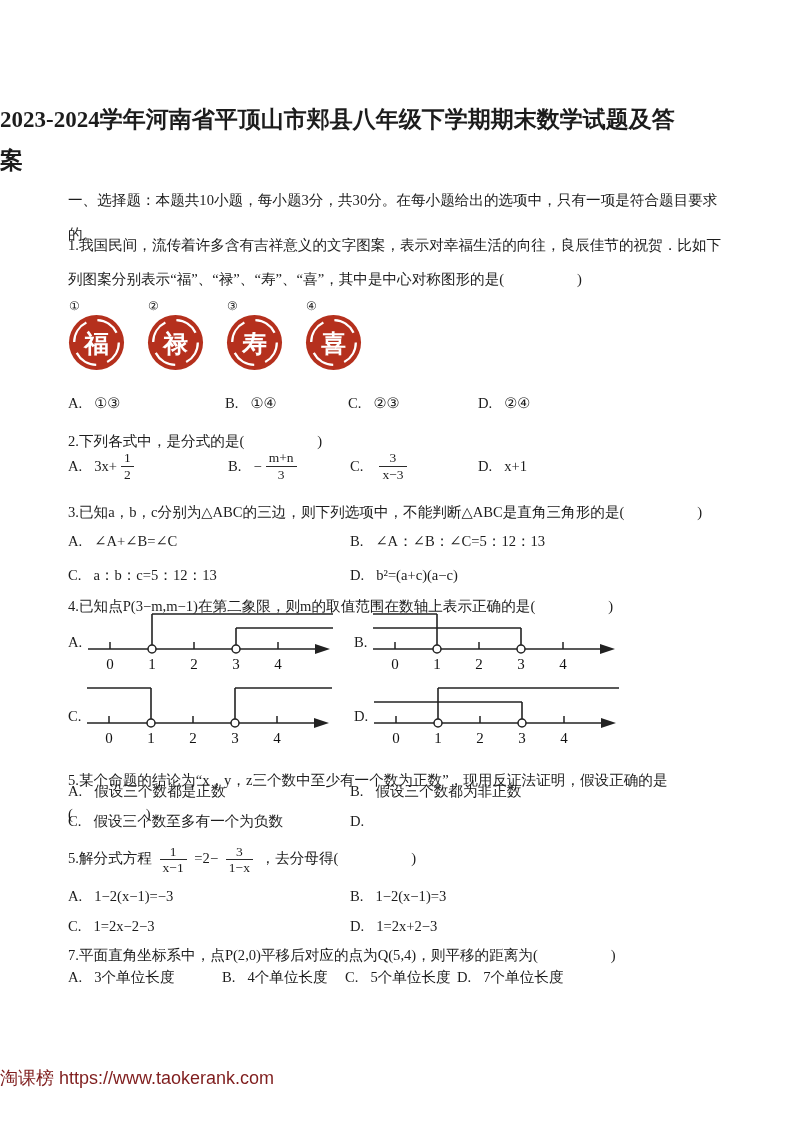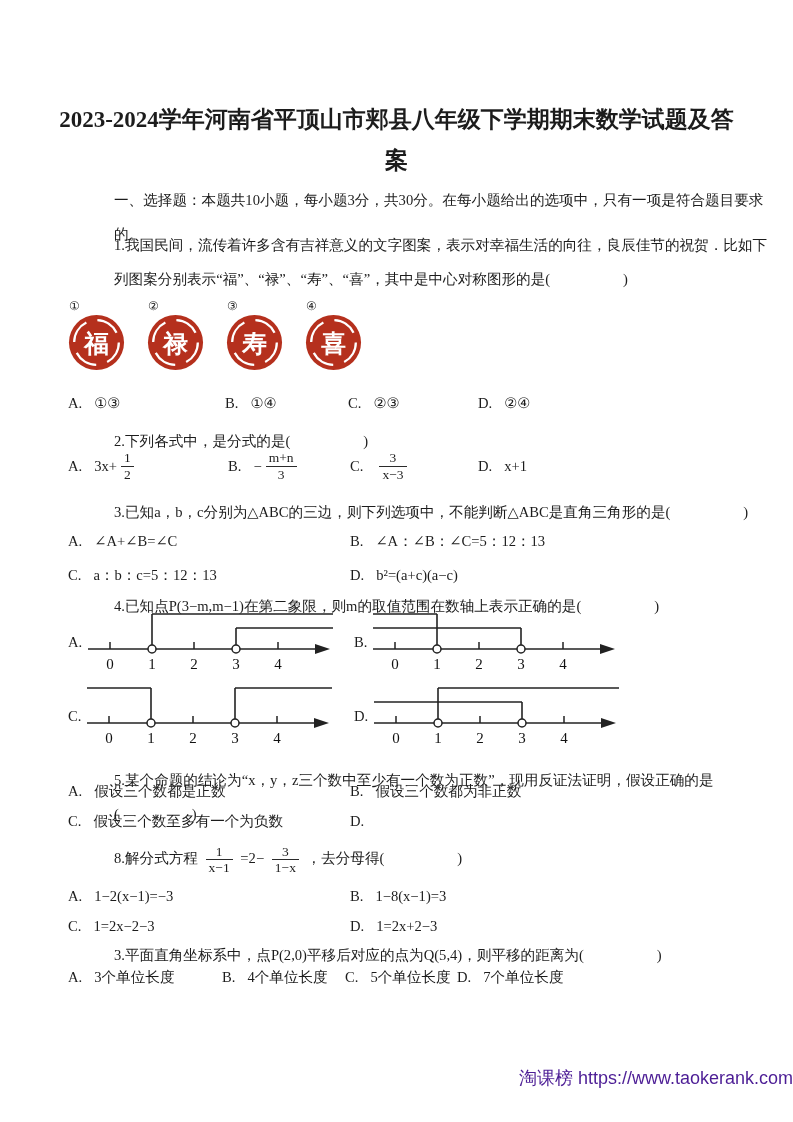--- a/index.html
+++ b/index.html
@@ -1,40 +1,40 @@
 <!DOCTYPE html>
 <html><head>
 <meta charset="utf-8">
 <style>
   html,body{margin:0;padding:0;background:#ffffff;}
   .page{position:relative;width:793px;height:1122px;background:#fff;overflow:hidden;
         font-family:"Liberation Serif","DejaVu Serif",serif;color:#1c1c1c;}
   .abs{position:absolute;}
-  .title{left:0;right:0;top:99px;text-align:center;font-weight:bold;font-size:23px;line-height:41px;}
-  .para{left:68px;width:660px;font-size:14.6px;line-height:34px;margin-left:46px;}
+  .title{left:0;right:0;top:99px;text-align:left;font-weight:bold;font-size:23px;line-height:41px;}
+  .para{left:68px;width:660px;font-size:14.6px;line-height:34px;}
   .optrow{left:68px;width:660px;display:flex;font-size:14.6px;}
   .optrow .opt{display:flex;align-items:center;}
   .lab{margin-right:12px;}
   .grid2{left:68px;width:660px;display:grid;grid-template-columns:282px 1fr;font-size:14.6px;}
   .r34{grid-auto-rows:34px;}
   .r30{grid-auto-rows:30px;}
   .grid2 .opt{display:flex;align-items:center;}
   
   .frac{display:inline-block;text-align:center;vertical-align:middle;margin:0 4px;font-size:13.5px;line-height:1.15;}
   .frac .fn{display:block;border-bottom:1.2px solid #2a2a2a;padding:0 3px;}
   .frac .fd{display:block;padding:0 3px;}
   
   .sealrow{left:68px;top:299px;display:flex;gap:22px;}
   .seal{width:57px;display:flex;flex-direction:column;}
   .sealnum{font-size:12px;line-height:15px;color:#222;margin-left:1px;}
   
   .q4grid{left:68px;top:607px;width:672px;display:grid;grid-template-columns:286px 1fr;grid-auto-rows:74px;}
   .cell{display:flex;align-items:flex-start;}
   .dlab{font-size:14.6px;margin-top:27px;margin-right:4px;white-space:nowrap;}
-  .footer{left:0;right:0;top:1066px;text-align:right;font-size:18px;color:#4c1d95;
+  .footer{left:0;right:0;top:1066px;text-align:left;font-size:18px;color:#7f1d1d;
           font-family:"Liberation Sans","DejaVu Sans",sans-serif;}
 </style>
 </head>
 <body>
 
 <div class="page">
 
   <div class="abs title">
     <div>2023-2024学年河南省平顶山市郏县八年级下学期期末数学试题及答</div>
     <div>案</div>
@@ -254,47 +254,47 @@
     <span class="opt">
         <span class="lab">C.</span>
         <span>假设三个数至多有一个为负数</span>
       </span>
     <span class="opt">
         <span class="lab">D.</span>
       </span>
   </div>
 
   <div class="abs para" style="top:836px;line-height:44px">
-    <span>8.解分式方程</span>
+    <span>5.解分式方程</span>
     <span class="frac"><span class="fn">1</span><span class="fd">x−1</span></span>
     <span>=2−</span>
     <span class="frac"><span class="fn">3</span><span class="fd">1−x</span></span>
     <span>，去分母得(　　　　　)</span>
   </div>
 
   <div class="abs grid2 r30" style="top:881px">
     <span class="opt">
         <span class="lab">A.</span>
         <span>1−2(x−1)=−3</span>
       </span>
     <span class="opt">
         <span class="lab">B.</span>
-        <span>1−8(x−1)=3</span>
+        <span>1−2(x−1)=3</span>
       </span>
     <span class="opt">
         <span class="lab">C.</span>
         <span>1=2x−2−3</span>
       </span>
     <span class="opt">
         <span class="lab">D.</span>
         <span>1=2x+2−3</span>
       </span>
   </div>
 
-  <div class="abs para" style="top:938px">3.平面直角坐标系中，点P(2,0)平移后对应的点为Q(5,4)，则平移的距离为(　　　　　)</div>
+  <div class="abs para" style="top:938px">7.平面直角坐标系中，点P(2,0)平移后对应的点为Q(5,4)，则平移的距离为(　　　　　)</div>
 
   <div class="abs optrow" style="top:968px">
     <span class="opt" style="width:154px">
         <span class="lab">A.</span>
         <span>3个单位长度</span>
       </span>
     <span class="opt" style="width:123px">
         <span class="lab">B.</span>
         <span>4个单位长度</span>
       </span>

